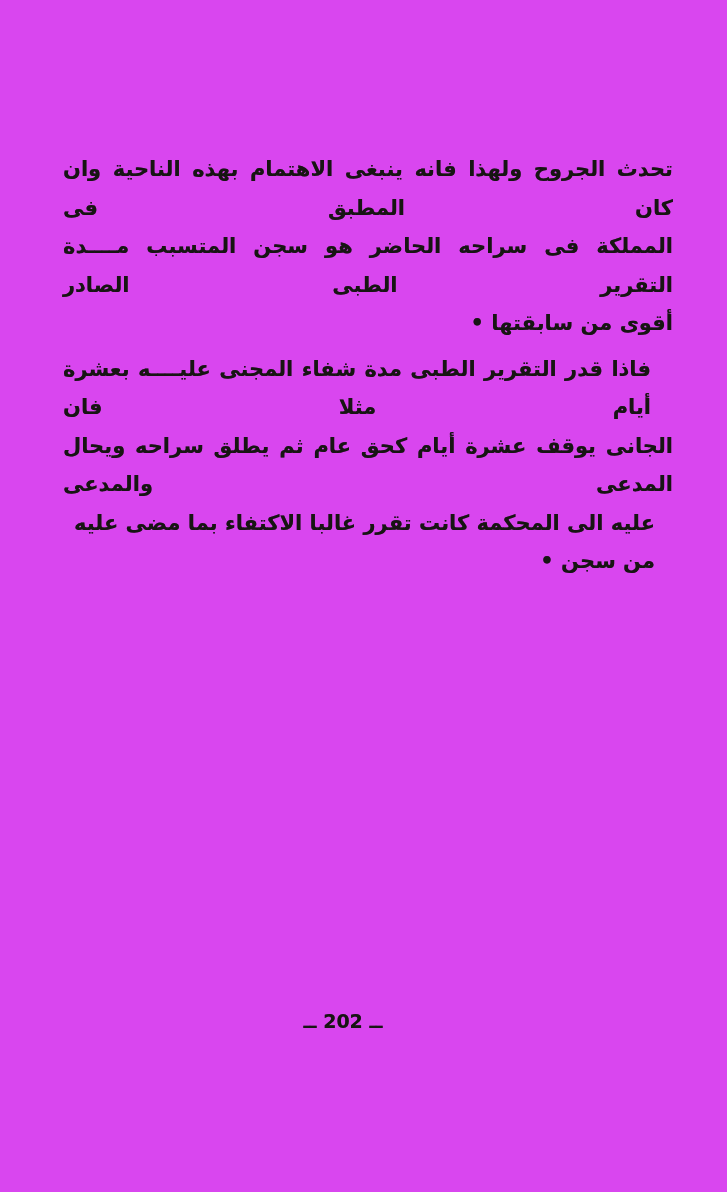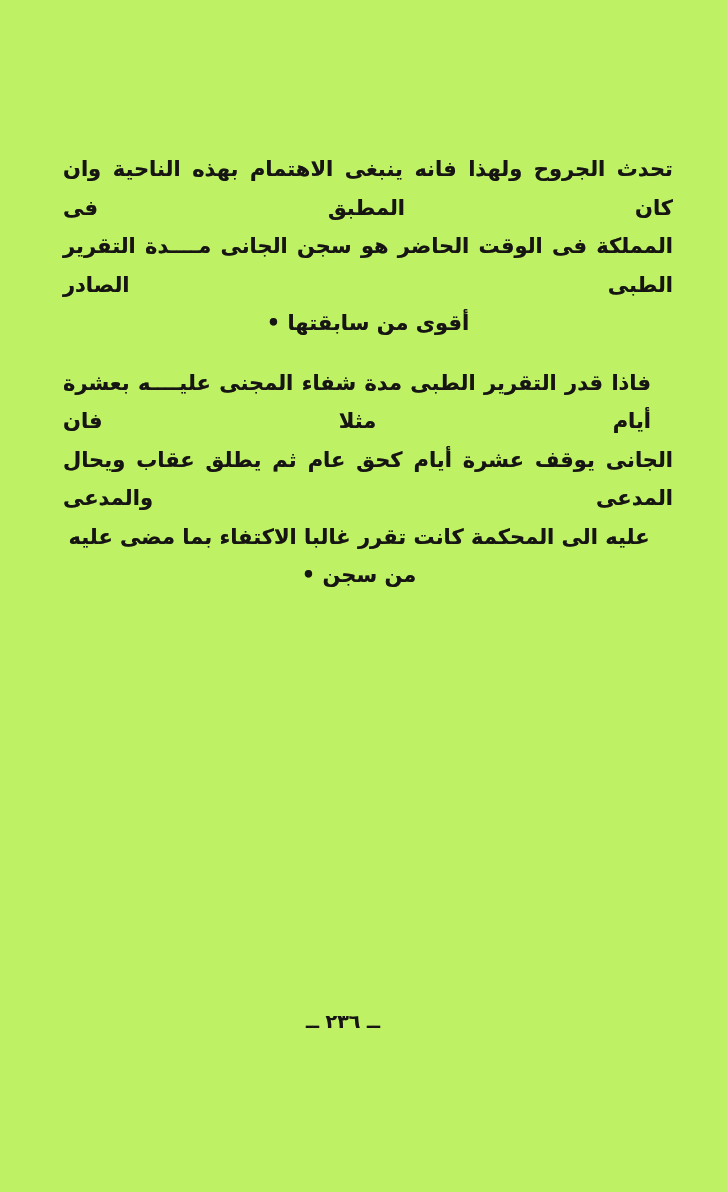--- a/index.html
+++ b/index.html
@@ -9,53 +9,53 @@
   body {
     width: 727px;
     height: 1192px;
     background: #f4f4f2;
     font-family: "DejaVu Sans", sans-serif;
   }
   .page {
     position: relative;
     width: 727px;
     height: 1192px;
-    background: #bef264;
+    background: #d946ef;
     color: #151515;
     overflow: hidden;
   }
   .text-block {
     position: absolute;
     top: 150px;
     left: 63px;
     width: 610px;
     direction: rtl;
   }
   .para {
     margin: 0;
     padding: 0;
   }
   .para-2 {
-    margin-top: 21px;
+    margin-top: 7px;
   }
   .line {
     font-size: 21px;
     font-weight: 700;
     line-height: 38.5px;
     color: #171513;
     direction: rtl;
     
     text-shadow: 0 0 0.4px rgba(20,18,15,0.55);
   }
   .just {
     text-align: justify;
     text-align-last: justify;
   }
   .last {
-    text-align: center;
+    text-align: right;
   }
   .indent-first {
     padding-right: 22px;
   }
   .indent-last {
     padding-right: 18px;
   }
   .page-number {
     position: absolute;
     top: 1006px;
@@ -72,27 +72,27 @@
 </style>
 </head>
 <body>
 
 <div class="page">
 
   <main class="text-block">
 
     <section class="para para-1">
       <div class="line just">تحدث الجروح ولهذا فانه ينبغى الاهتمام بهذه الناحية وان كان المطبق فى</div>
-      <div class="line just">المملكة فى الوقت الحاضر هو سجن الجانى مــــدة التقرير الطبى الصادر</div>
+      <div class="line just">المملكة فى سراحه الحاضر هو سجن المتسبب مــــدة التقرير الطبى الصادر</div>
       <div class="line last">أقوى من سابقتها •</div>
     </section>
 
     <section class="para para-2">
       <div class="line just indent-first">فاذا قدر التقرير الطبى مدة شفاء المجنى عليــــه بعشرة أيام مثلا فان</div>
-      <div class="line just">الجانى يوقف عشرة أيام كحق عام ثم يطلق عقاب ويحال المدعى والمدعى</div>
+      <div class="line just">الجانى يوقف عشرة أيام كحق عام ثم يطلق سراحه ويحال المدعى والمدعى</div>
       <div class="line last indent-last">عليه الى المحكمة كانت تقرر غالبا الاكتفاء بما مضى عليه من سجن •</div>
     </section>
 
   </main>
 
-  <footer class="page-number">ــ ٢٣٦ ــ</footer>
+  <footer class="page-number">ــ 202 ــ</footer>
 
 </div>
 
 </body></html>

